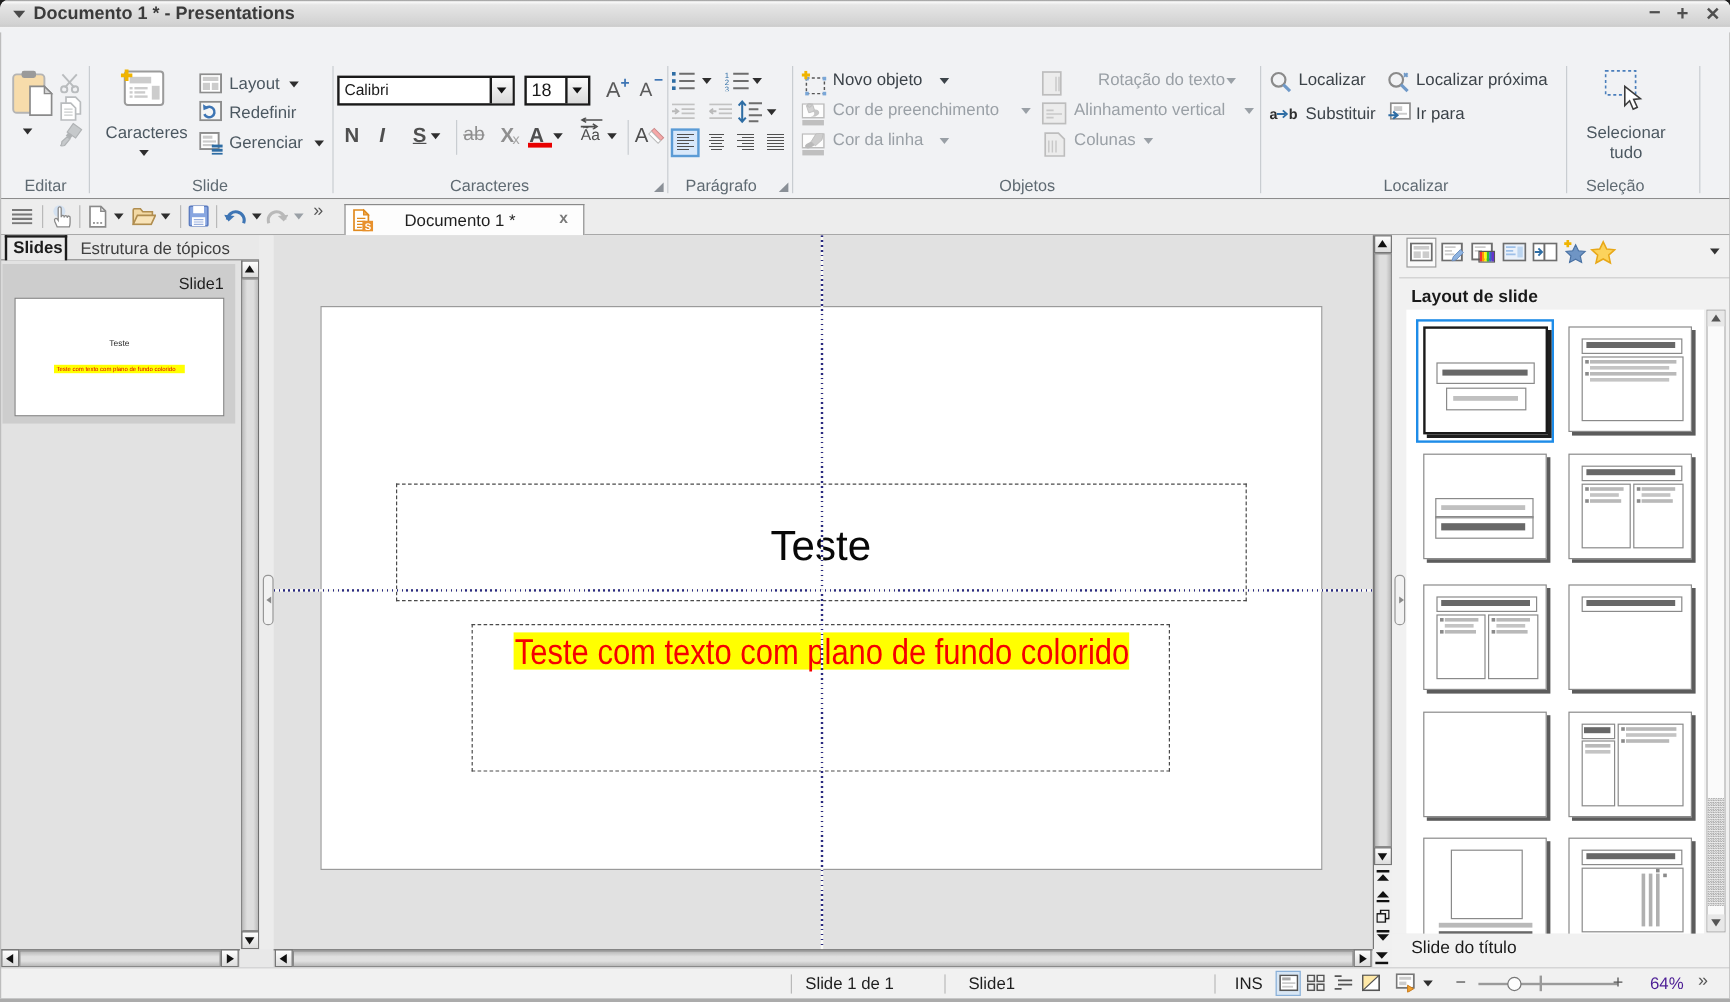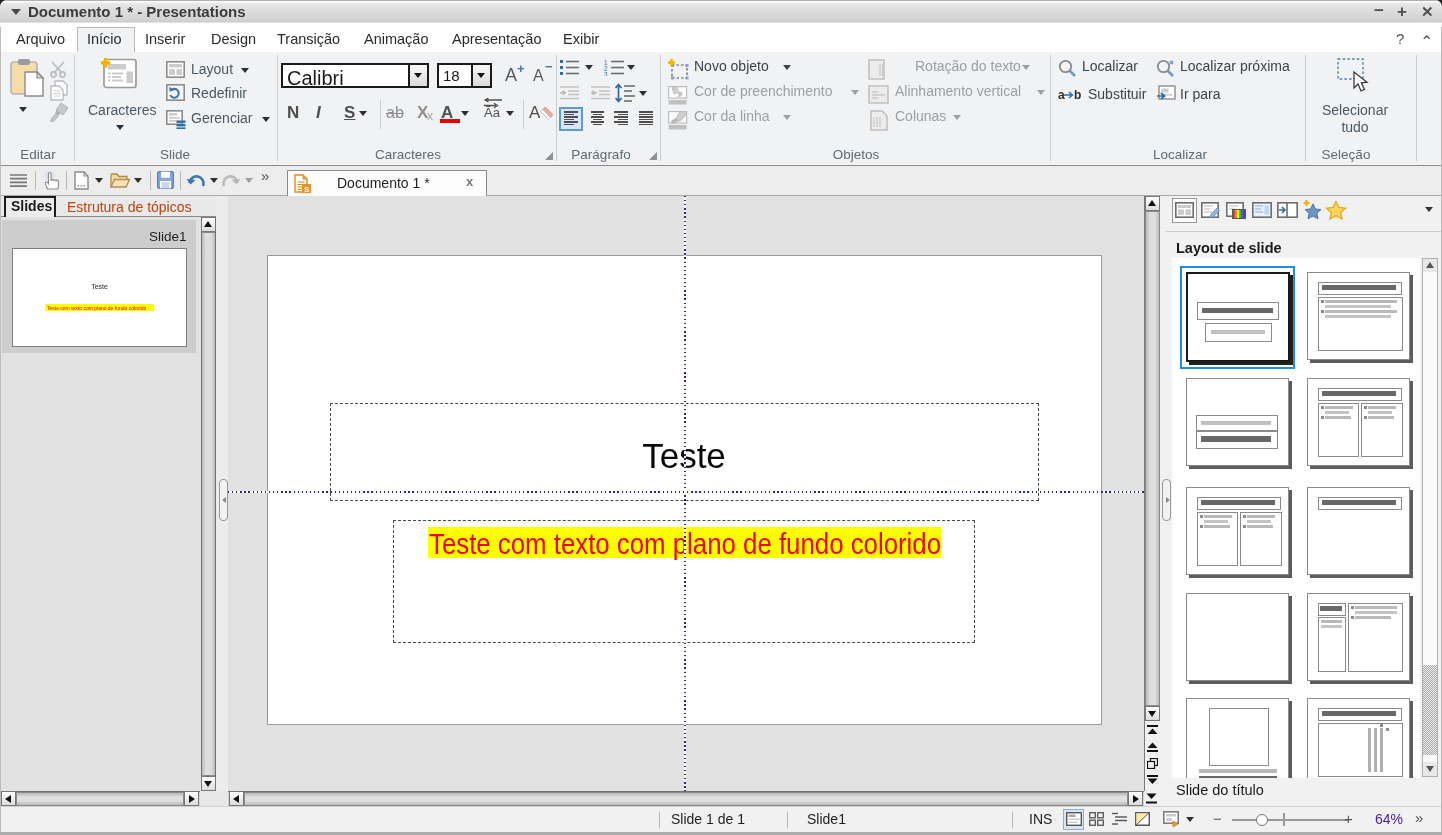--- a/index.html
+++ b/index.html
@@ -30,33 +30,20 @@
 <div id="app">
 
   <div class="abs" id="titlebar" style="left:0;top:0;width:1442px;height:23px;background:linear-gradient(to bottom,#8a8a8a 0px,#fbfbfb 1.5px,#e6e6e6 4px,#d2d2d2 20px,#cccccc 22px,#f8f8f8 23px);border-radius:6px 6px 0 0;">
     <div class="abs" style="left:11px;top:9px;width:0;height:0;border-left:5px solid transparent;border-right:5px solid transparent;border-top:6px solid #4a4a4a;"></div>
     <div class="t" style="left:28px;top:3px;font-size:15px;font-weight:bold;color:#3b3b3b;">Documento 1 * - Presentations</div>
     <div class="t" style="left:1374px;top:1px;font-size:17px;font-weight:bold;color:#4f4f4f;">−</div>
     <div class="t" style="left:1397px;top:2px;font-size:17px;font-weight:bold;color:#4f4f4f;">+</div>
     <div class="t" style="left:1421px;top:3px;font-size:15px;font-weight:bold;color:#4f4f4f;">✕</div>
   </div>
 
-  <div class="abs" id="menubar" style="left:0;top:23px;width:1442px;height:29px;background:#ffffff;">
-    <div class="abs" style="left:77px;top:4px;width:58px;height:25px;background:#f1f2f4;border:1px solid #b8b8b8;border-bottom:none;box-sizing:border-box;"></div>
-    <div class="t" style="left:16px;top:8px;font-size:14.5px;color:#2b2b2b;">Arquivo</div>
-    <div class="t" style="left:87px;top:8px;font-size:14.5px;color:#2b2b2b;">Início</div>
-    <div class="t" style="left:145px;top:8px;font-size:14.5px;color:#2b2b2b;">Inserir</div>
-    <div class="t" style="left:211px;top:8px;font-size:14.5px;color:#2b2b2b;">Design</div>
-    <div class="t" style="left:277px;top:8px;font-size:14.5px;color:#2b2b2b;">Transição</div>
-    <div class="t" style="left:364px;top:8px;font-size:14.5px;color:#2b2b2b;">Animação</div>
-    <div class="t" style="left:452px;top:8px;font-size:14.5px;color:#2b2b2b;">Apresentação</div>
-    <div class="t" style="left:563px;top:8px;font-size:14.5px;color:#2b2b2b;">Exibir</div>
-    <div class="t" style="left:1396px;top:7px;font-size:15px;color:#555;">?</div>
-    <div class="t" style="left:1420px;top:9px;font-size:16px;color:#555;">⌃</div>
-  </div>
 
   <div class="abs" id="ribbon" style="left:0;top:52px;width:1442px;height:113px;background:#f1f2f4;border-bottom:1px solid #8c8c8c;box-sizing:content-box;">
 
     <div class="sep" style="left:74px;top:3px;height:106px;"></div>
     <div class="sep" style="left:277px;top:3px;height:106px;"></div>
     <div class="sep" style="left:556px;top:3px;height:106px;"></div>
     <div class="sep" style="left:660px;top:3px;height:106px;"></div>
     <div class="sep" style="left:1050px;top:3px;height:106px;"></div>
     <div class="sep" style="left:1305px;top:3px;height:106px;"></div>
     <div class="sep" style="left:1416px;top:3px;height:106px;"></div>
@@ -139,21 +126,21 @@
       <rect x="3" y="7" width="11" height="1.8" fill="#ccc"></rect>
         <rect x="3" y="10" width="9" height="1.8" fill="#ccc"></rect>
       <rect x="10.5" y="10.5" width="9" height="2.4" fill="#2e6da4"></rect>
       <rect x="10.5" y="14" width="9" height="2.4" fill="#2e6da4"></rect>
       <rect x="10.5" y="17.4" width="9" height="1.6" fill="#2e6da4"></rect>
     </svg>
     <div class="btxt" style="left:191px;top:58px;">Gerenciar</div>
     <div class="dd" style="left:262px;top:65px;"></div>
 
     <div class="abs" style="left:281px;top:11px;width:148px;height:25px;background:#fff;border:2px solid #1a1a1a;box-sizing:border-box;">
-      <div class="t" style="left:4px;top:2px;font-size:20px;color:#1a1a1a;">Calibri</div>
+      <div class="t" style="left:4px;top:2px;font-size:13px;color:#1a1a1a;">Calibri</div>
       <div class="abs" style="right:0;top:0;width:17px;height:21px;background:linear-gradient(#fafafa,#dadada);border-left:2px solid #1a1a1a;">
         <div class="dd" style="left:4px;top:8px;border-top-color:#111;"></div>
       </div>
     </div>
     <div class="abs" style="left:437px;top:11px;width:55px;height:25px;background:#fff;border:2px solid #1a1a1a;box-sizing:border-box;">
       <div class="t" style="left:4px;top:2px;font-size:15px;color:#1a1a1a;">18</div>
       <div class="abs" style="right:0;top:0;width:17px;height:21px;background:linear-gradient(#fafafa,#dadada);border-left:2px solid #1a1a1a;">
         <div class="dd" style="left:4px;top:8px;border-top-color:#111;"></div>
       </div>
     </div>
@@ -448,21 +435,21 @@
       <div class="t" style="left:49px;top:4px;font-size:14px;color:#1f1f1f;">Documento 1 *</div>
       <div class="t" style="left:178px;top:3px;font-size:13px;font-weight:bold;color:#7a7a7a;">x</div>
     </div>
   </div>
 
   <div class="abs" id="leftpanel" style="left:0;top:196px;width:216px;height:595px;background:#e2e2e2;">
 
     <div class="abs" style="left:0;top:0;width:216px;height:21px;background:#e9e9e9;border-bottom:1px solid #8a8a8a;box-sizing:border-box;"></div>
     <div class="abs" style="left:4px;top:0;width:52px;height:21px;background:#ececec;border:2px solid #1c1c1c;border-bottom:none;box-sizing:border-box;"></div>
     <div class="t" style="left:11px;top:2px;font-size:14px;font-weight:bold;color:#1c1c1c;">Slides</div>
-    <div class="t" style="left:67px;top:3px;font-size:14px;color:#c2410c;">Estrutura de tópicos</div>
+    <div class="t" style="left:67px;top:3px;font-size:14px;color:#404040;">Estrutura de tópicos</div>
 
     <div class="abs" style="left:2px;top:24px;width:194px;height:133px;background:#cdcdcd;"></div>
     <div class="t" style="left:149px;top:33px;font-size:13.5px;color:#1f1f1f;">Slide1</div>
 
     <div class="abs" style="left:12px;top:52px;width:175px;height:99px;background:#fff;border:1px solid #808080;box-sizing:border-box;">
       <div class="t" style="left:50%;top:34px;transform:translateX(-50%);font-size:7px;color:#2a2a2a;">Teste</div>
       <div class="abs" style="left:32px;top:55px;width:109px;height:7px;background:#ffff00;">
         <div class="t" style="left:2px;top:1px;font-size:5px;color:#e00000;white-space:nowrap;">Teste com texto com plano de fundo colorido</div>
       </div>
     </div>

